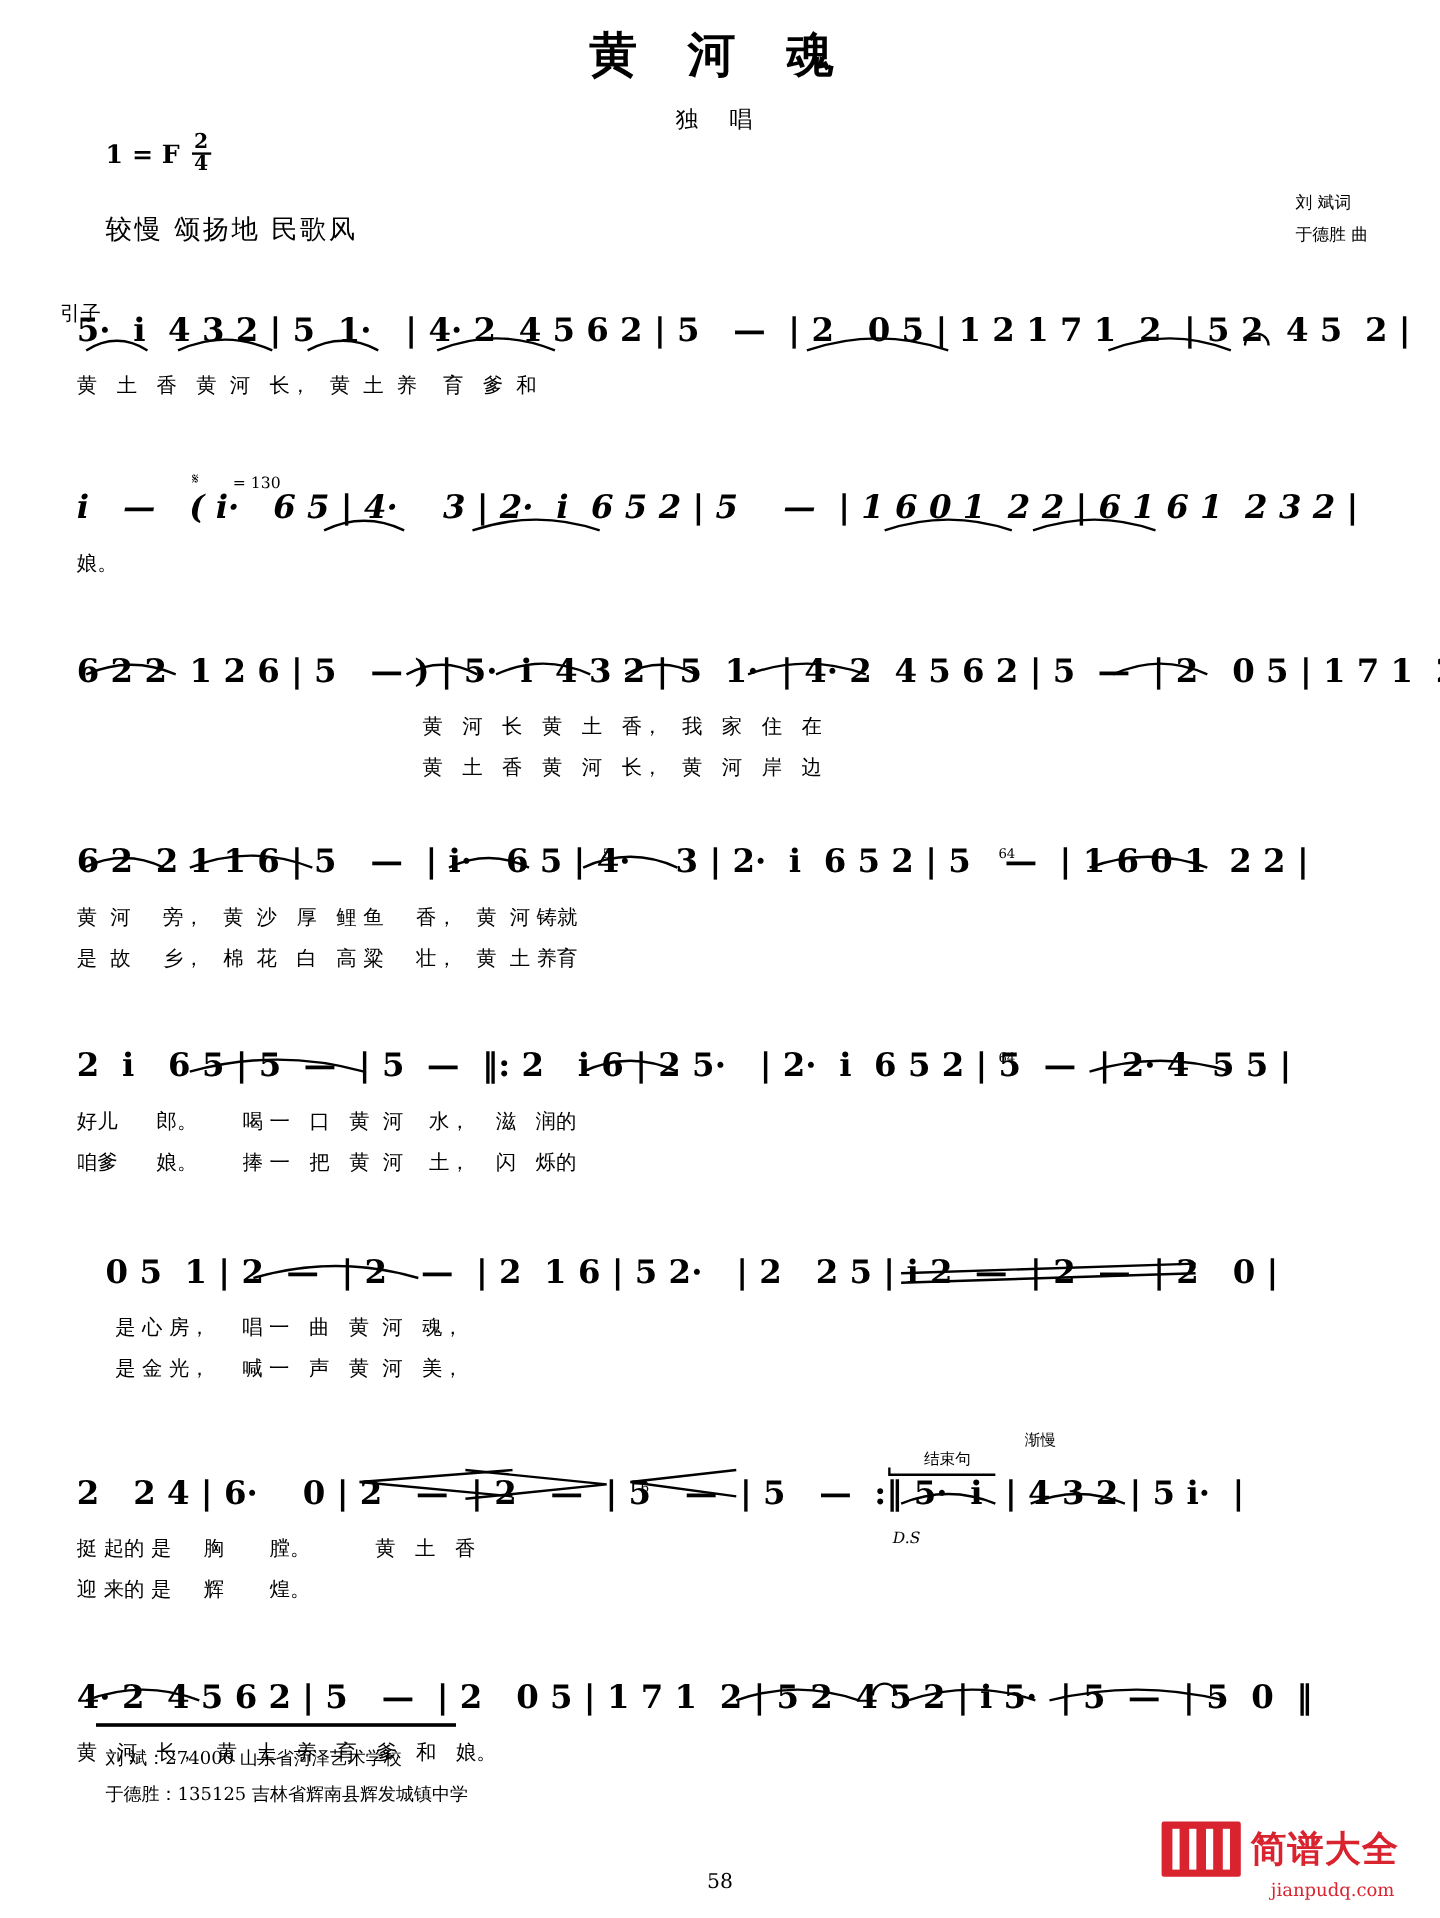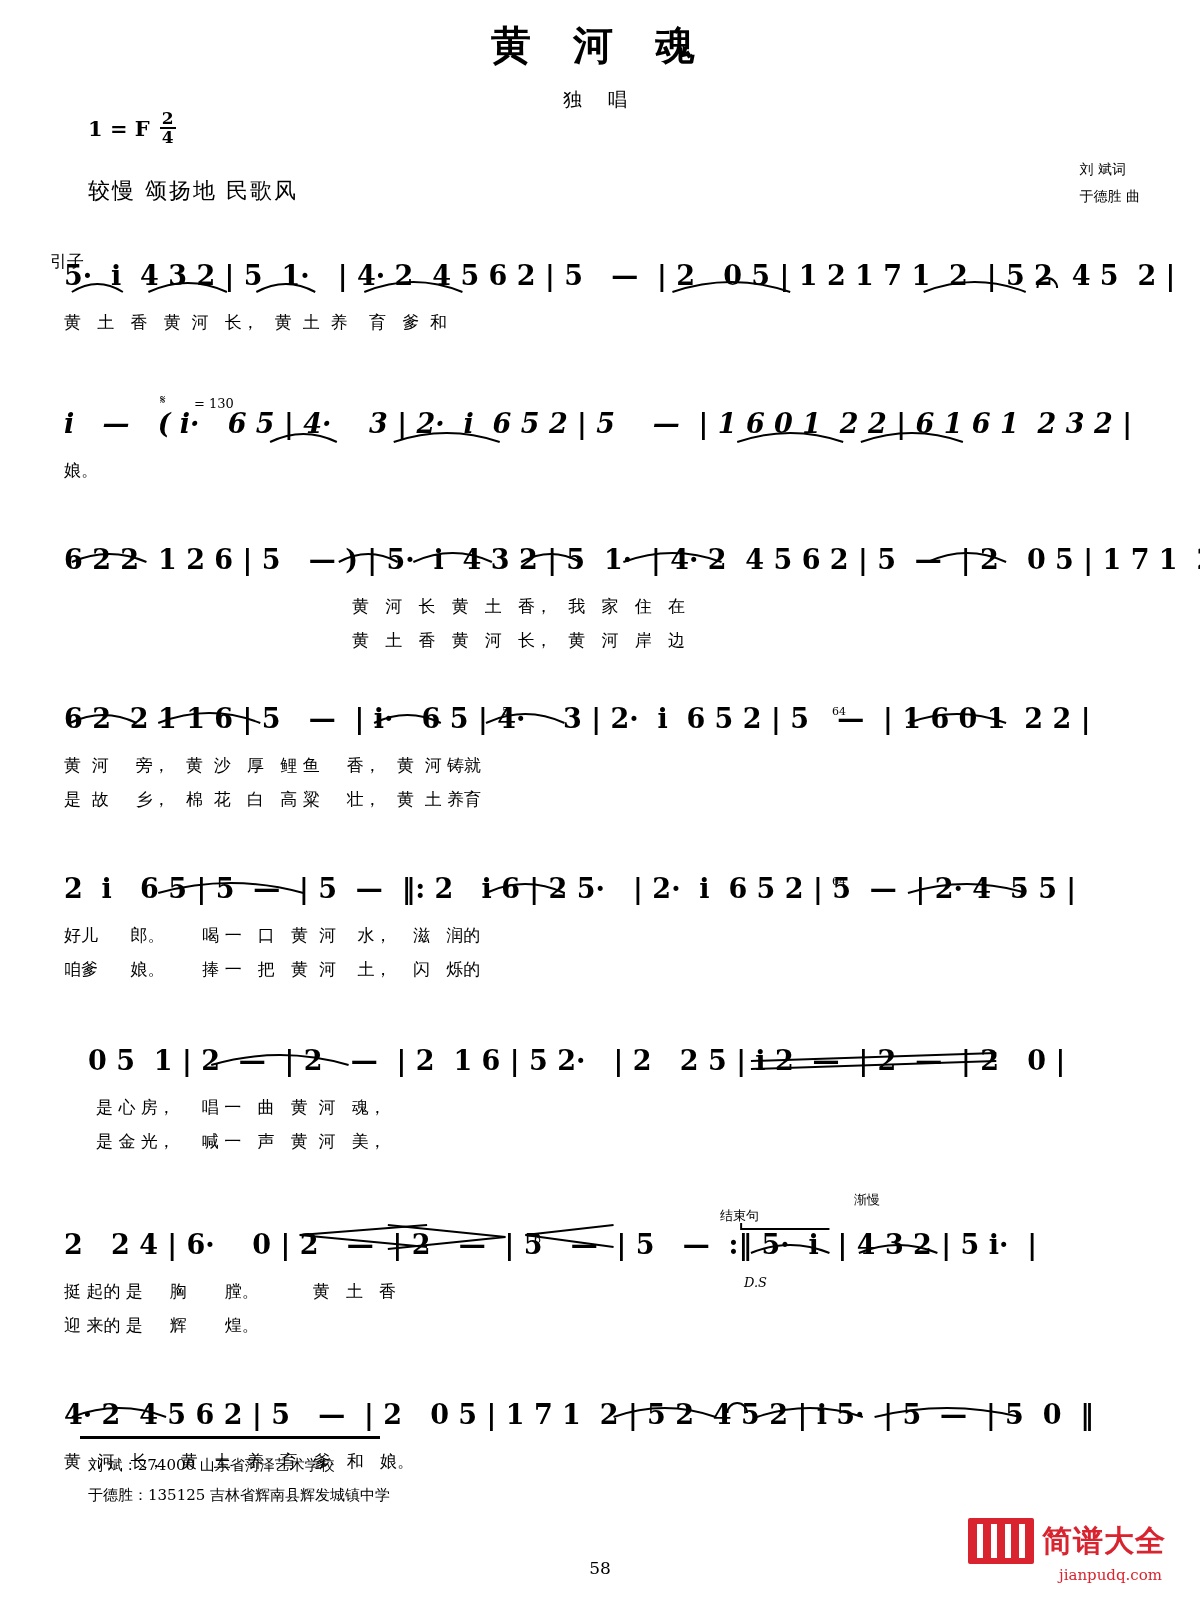--- a/index.html
+++ b/index.html
@@ -205,21 +205,21 @@
         <path d="M150 26 Q220 6 290 26" fill="none" stroke="#000" stroke-width="2"></path>
         <path d="M700 22 L950 14" fill="none" stroke="#000" stroke-width="2"></path>
         <path d="M700 30 L950 22" fill="none" stroke="#000" stroke-width="2"></path>
       </svg>
       <div class="notes" style="margin-top:22px;padding-left:24px;">0 5  1 | 2  —  | 2   —  | 2  1 6 | 5 2·   | 2   2 5 | i 2  —  | 2  —  | 2   0 |</div>
       <div class="lyric" style="margin-top:10px;padding-left:32px;">是 心 房，     唱 一   曲   黄  河   魂，</div>
       <div class="lyric" style="margin-top:6px;padding-left:32px;">是 金 光，     喊 一   声   黄  河   美，</div>
     </div>
 
     <div class="stave tall">
-      <div class="label small" style="left:656px;top:-16px;">结束句</div>
+      <div class="label small" style="left:706px;top:-16px;">结束句</div>
       <div class="label small" style="left:790px;top:-32px;">渐慢</div>
       <div class="label small" style="left:680px;top:52px;font-style:italic;">D.S</div>
       <div class="label tiny" style="left:470px;top:10px;">6</div>
       <svg class="slurs" viewBox="0 0 1072 150" preserveAspectRatio="none">
         <path d="M240 12 L370 2 M240 12 L370 24" fill="none" stroke="#000" stroke-width="2"></path>
         <path d="M330 2 L450 14 M450 14 L330 26" fill="none" stroke="#000" stroke-width="2"></path>
         <path d="M470 12 L560 2 M470 12 L560 24" fill="none" stroke="#000" stroke-width="2"></path>
         <path d="M690 -10 L690 6 L780 6" fill="none" stroke="#000" stroke-width="2"></path>
         <path d="M786 -14 L960 -14" fill="none" stroke="#000" stroke-width="2"></path>
         <path d="M700 30 Q740 14 780 30" fill="none" stroke="#000" stroke-width="2"></path>

